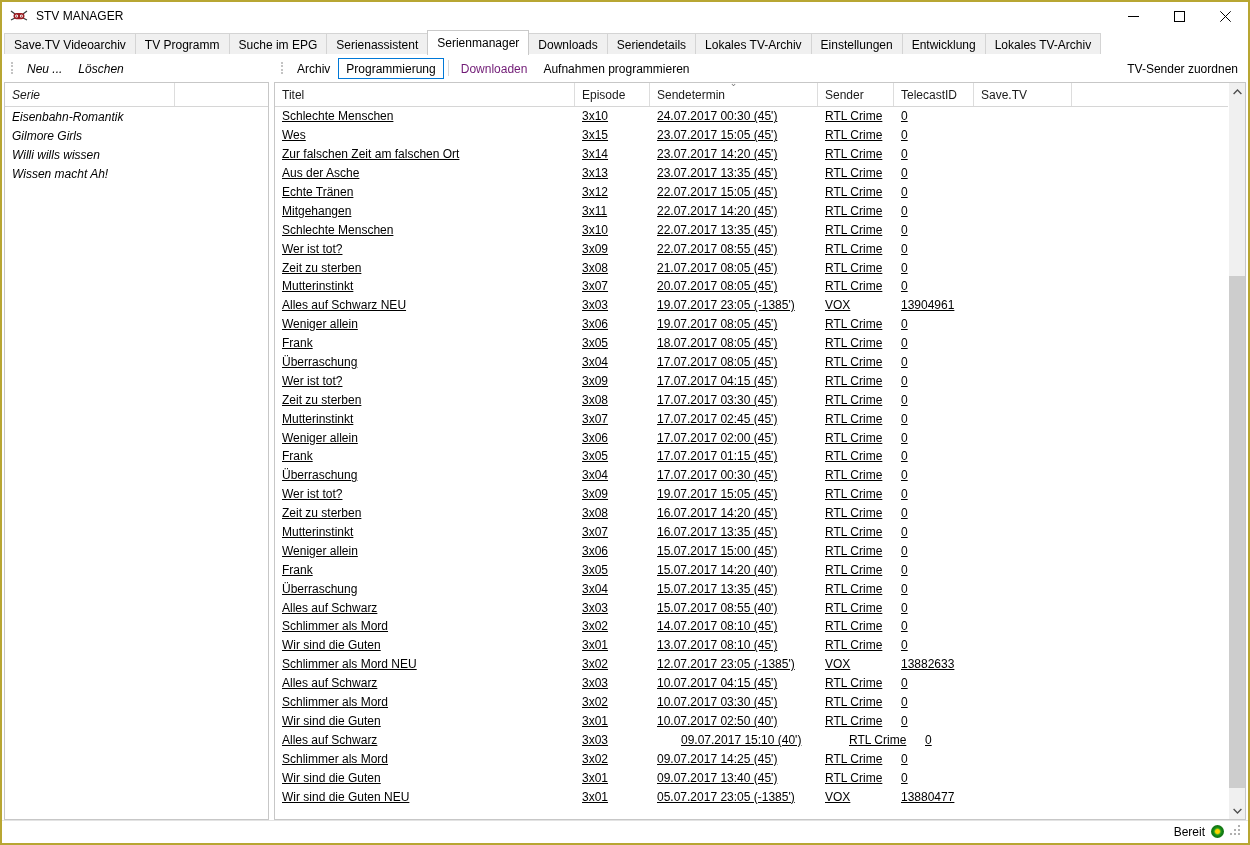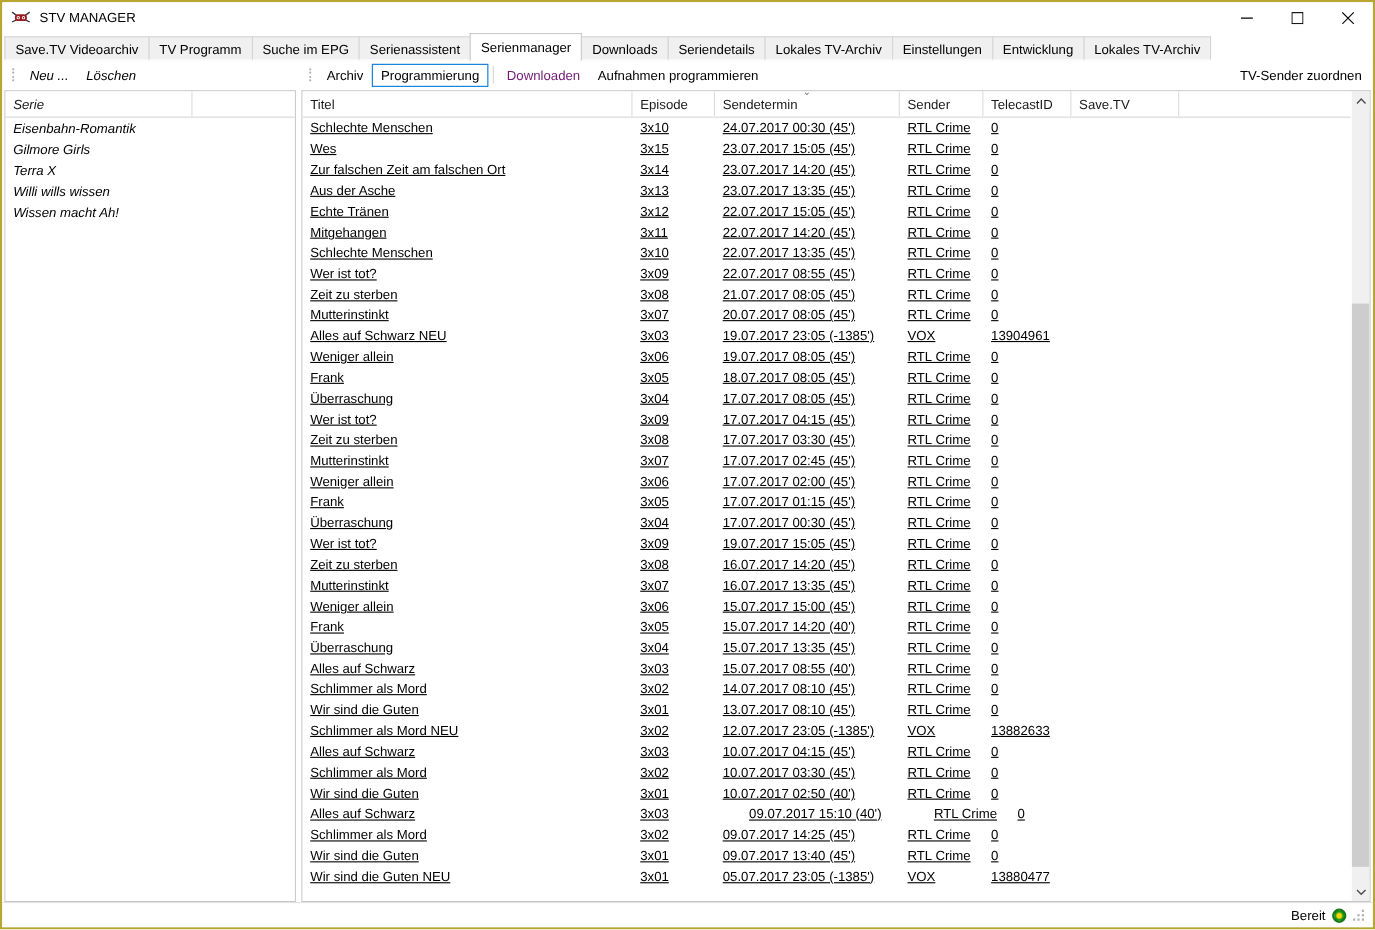--- a/index.html
+++ b/index.html
@@ -314,21 +314,21 @@
     align-items: center;
     border-top: 1px solid #e3e3e3;
     padding: 0 4px 0 8px;
     font-size: 12px;
     color: #000;
   }
   #status-left { white-space: nowrap; }
   #status-right {
     margin-left: auto;
     display: flex;
-    align-items: flex-end;
+    align-items: flex-start;
     gap: 6px;
     padding-right: 2px;
   }
   #status-led {
     width: 13px;
     height: 13px;
     border-radius: 50%;
     border: 2px solid #157a15;
     background: radial-gradient(circle at 50% 50%, #ffd400 0%, #ffd400 30%, #1f9c1f 55%, #0f6f0f 100%);
     box-sizing: border-box;
@@ -416,23 +416,20 @@
           <div class="gh nosep" style="flex:1"></div>
         </div>
         <div class="gbody" id="series-list-body">
             <div class="lrow">
               <span>Eisenbahn-Romantik</span>
             </div>
             <div class="lrow">
               <span>Gilmore Girls</span>
             </div>
             <div class="lrow">
-              <span>Terra X</span>
-            </div>
-            <div class="lrow">
               <span>Willi wills wissen</span>
             </div>
             <div class="lrow">
               <span>Wissen macht Ah!</span>
             </div>
           </div>
       </div>
     </div>
 
     <div id="right-pane">

